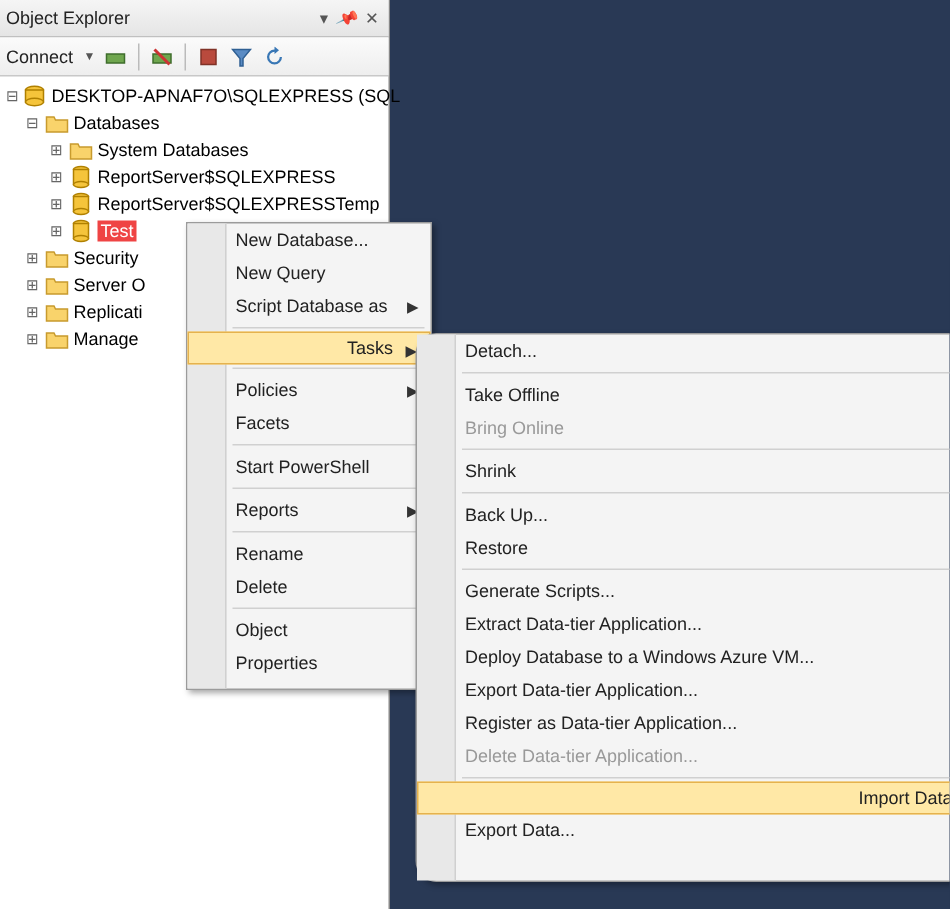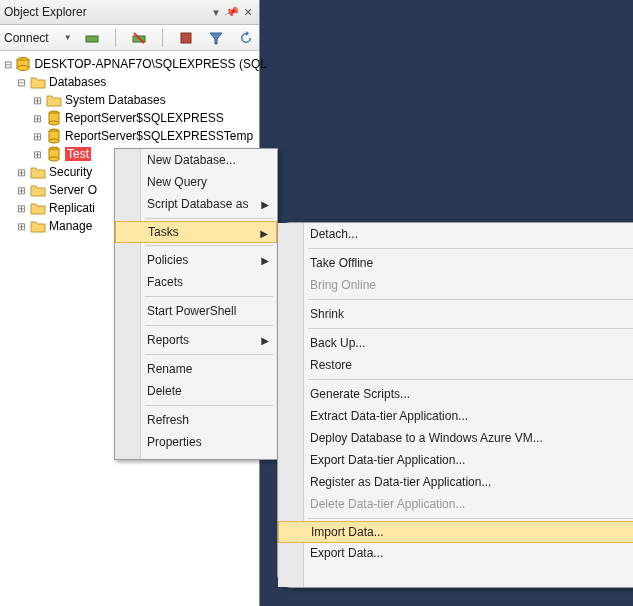--- a/index.html
+++ b/index.html
@@ -2,42 +2,42 @@
 <html><head>
 <meta charset="utf-8">
 <style>
   * { box-sizing: border-box; font-family: "Segoe UI", Tahoma, sans-serif; font-size: 12px; }
   body { margin: 0; width: 633px; height: 606px; background: #293955; position: relative; overflow: hidden; }
   .panel { position: absolute; left: 0; top: 0; width: 260px; height: 606px; background: #fff; border-right: 1px solid #888; }
   .panel-header { display: flex; align-items: center; height: 22px; background: linear-gradient(#f5f5f5,#e5e5e5); border-bottom: 1px solid #c0c0c0; padding: 12px 4px; }
   .panel-title { flex: 1; color: #222; }
   .hdr-icon { width: 14px; height: 14px; margin-left: 2px; color: #555; display:flex; align-items:center; justify-content:center; font-size:11px; }
   .hdr-icon.pin { transform: rotate(20deg); }
-  .toolbar { display:flex; align-items:center; height:26px; padding:0 4px; background:linear-gradient(#fbfbfb,#eee); border-bottom:1px solid #c8c8c8; gap:4px;justify-content:space-between;}
+  .toolbar { display:flex; align-items:center; height:26px; padding:0 4px; background:linear-gradient(#fbfbfb,#eee); border-bottom:1px solid #c8c8c8; gap:4px;}
   .toolbar .sep { width:1px; height:18px; background:#bbb; margin:0 2px;}
   .toolbar .tb-btn { width:18px; height:18px; display:flex; align-items:center; justify-content:center;}
   .connect { color:#222; padding-right:2px;}
   .tree { padding:4px 0 0 4px; }
   .node { display:flex; align-items:center; height:18px; white-space:nowrap; }
   .exp { width:11px; height:11px; margin-right:3px; display:inline-flex; align-items:center; justify-content:center; font-size:10px; color:#666; }
   .ico { width:16px; height:16px; margin-right:3px; display:inline-flex; align-items:center; justify-content:center;}
   .lbl { color:#000; }
   .lbl.selected { background:#ef4444; color:#fff; padding:0 2px; }
   .indent-1{padding-left:12px}.indent-2{padding-left:28px}
   .svg-folder{fill:#f9d36b;stroke:#c89b2e;}
   .svg-db{fill:#f5c43b;stroke:#b08000;}
   
   .menu { position:absolute; background:#f4f4f4; border:1px solid #9b9b9b; box-shadow:2px 2px 4px rgba(0,0,0,.35);}
   .menu .gutter{position:absolute;left:0;top:0;bottom:0;width:26px;background:#e8e8e8;border-right:1px solid #d0d0d0;}
   .menu-item{position:relative;display:flex;align-items:center;height:22px;padding:0 24px 0 32px;color:#222;}
-  .menu-item.highlight{background:#ffe8a6;border:1px solid #e5b24e;height:22px;margin:-1px 0;}
+  .menu-item.highlight{background:#ffe8a6;border:1px solid #e5b24e;height:22px;margin:-1px 0;justify-content:flex-end;}
   .menu-item.disabled{color:#999;}
   .menu-sep{height:1px;background:#d0d0d0;margin:3px 4px 3px 30px;}
   .menu .arrow{position:absolute;right:8px;top:6px;font-size:10px;color:#333;}
-  .menu1{left:114px; top:148px; width:164px; height:312px;}
+  .menu1{left:124px; top:148px; width:164px; height:312px;}
   .menu2{left:277px; top:222px; width:394px; height:366px;border-radius:14px;}
   .drop{font-size:8px;color:#555;margin-left:1px;}
 </style>
 </head>
 <body>
 
 <div class="panel">
   <div class="panel-header">
     <span class="panel-title">Object Explorer</span>
     <span class="hdr-icon">▾</span>
@@ -215,21 +215,21 @@
     </div>
   <div class="menu-sep"></div>
   <div class="menu-item">
       <span>Rename</span>
     </div>
   <div class="menu-item">
       <span>Delete</span>
     </div>
   <div class="menu-sep"></div>
   <div class="menu-item">
-      <span>Refresh</span>
+      <span>Object</span>
     </div>
   <div class="menu-item">
       <span>Properties</span>
     </div>
 </div>
 
 <div class="menu menu2">
   <div class="gutter"></div>
   <div class="menu-item">
       <span>Detach...</span>

